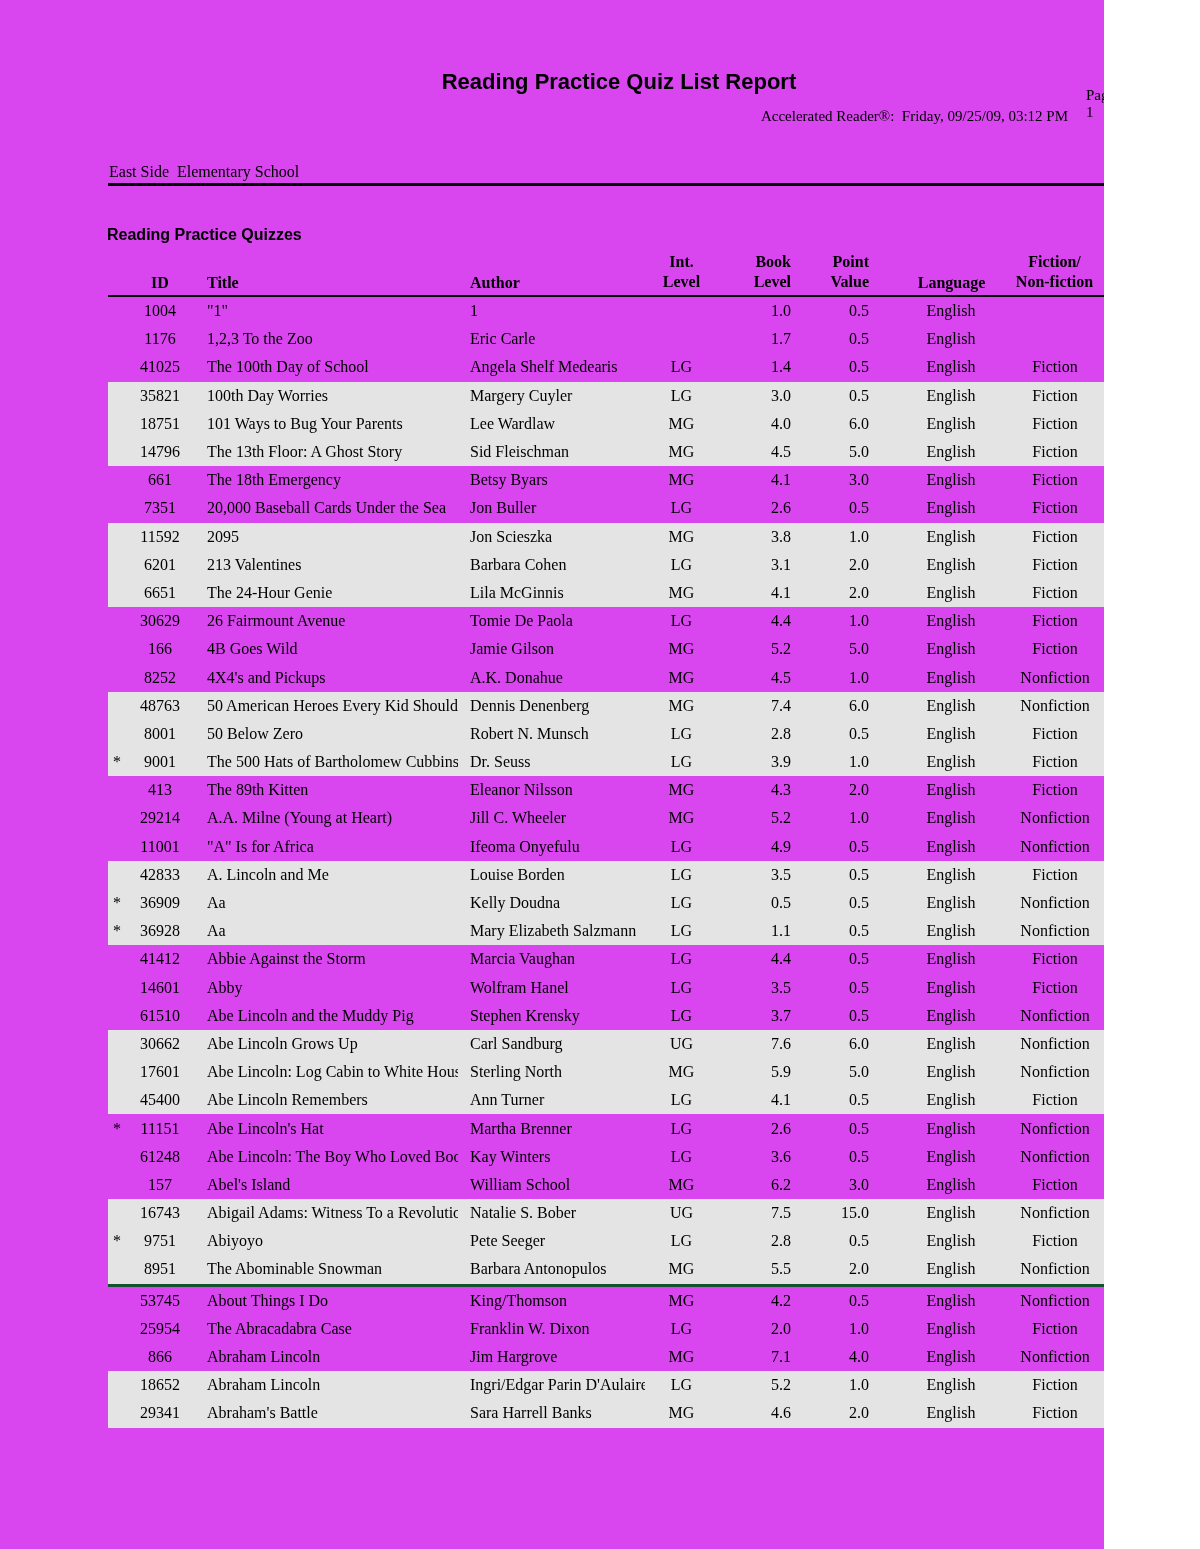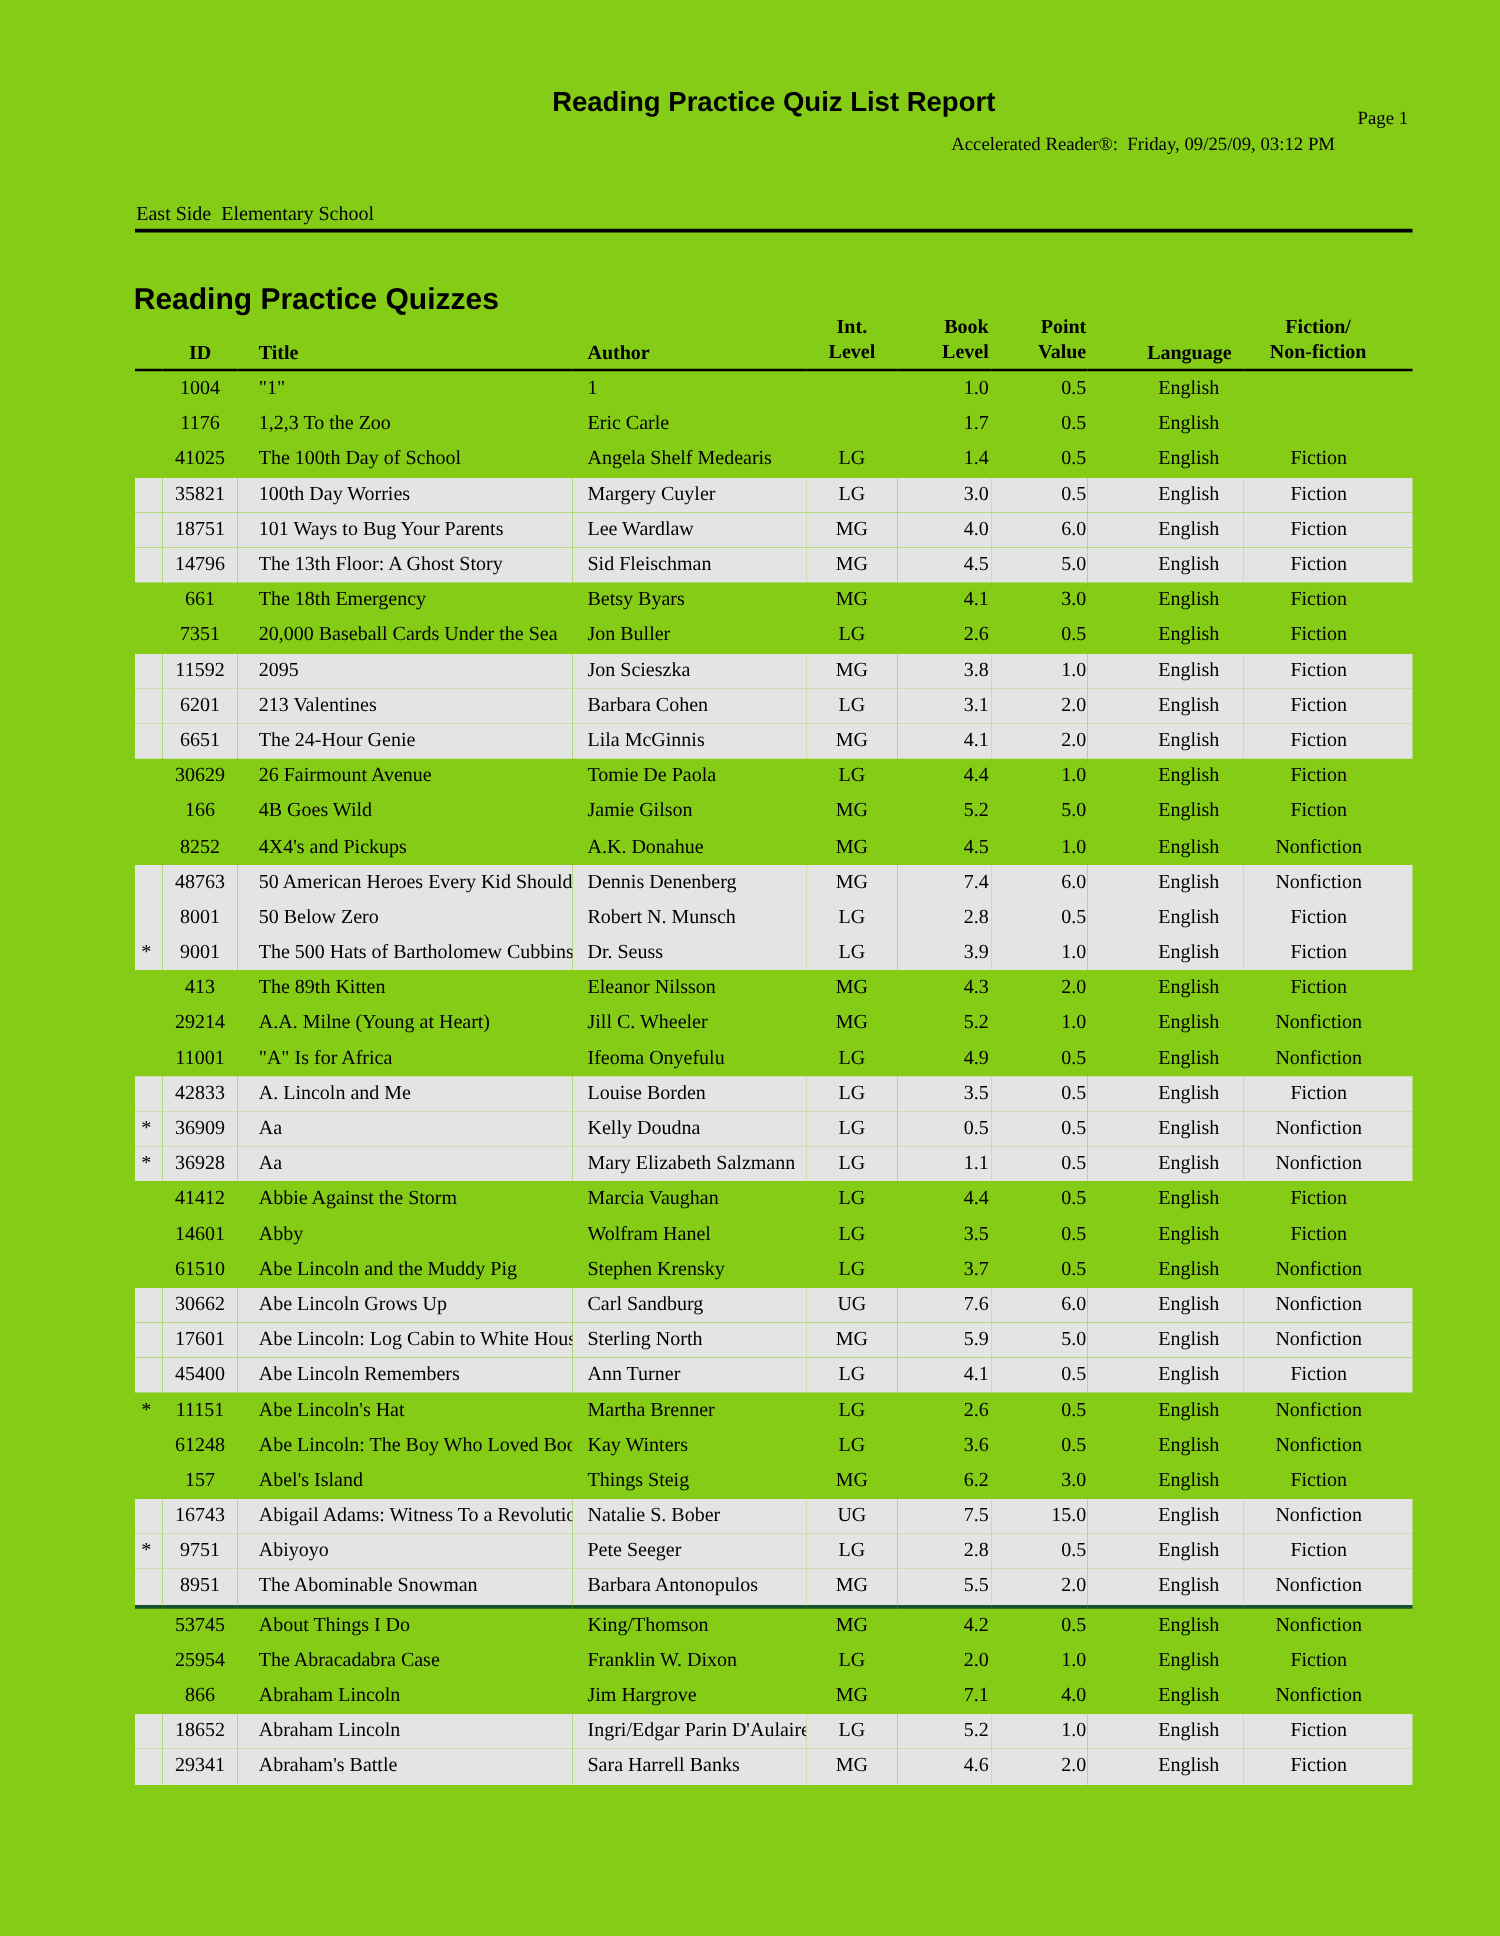--- a/index.html
+++ b/index.html
@@ -1,20 +1,20 @@
 <!DOCTYPE html>
 <html style="--shade: #e4e4e4;"><head>
 <meta charset="utf-8">
 <style>
   html, body { margin: 0; padding: 0; background: #ffffff; }
   .page {
     position: relative;
-    width: 1200px;
+    width: 1104px;
     height: 1549px;
-    background: #84cc16;
+    background: #d946ef;
     font-family: "Liberation Serif", serif;
     color: #000000;
     overflow: hidden;
   }
   .report-title {
     position: absolute;
     top: 69px; left: 108px; width: 1022px;
     text-align: center;
     font-family: "Liberation Sans", sans-serif;
     font-size: 22px;
@@ -41,21 +41,21 @@
   .rule-thick {
     position: absolute;
     top: 183px; left: 108px;
     width: 1022px; height: 3px;
     background: #000000;
   }
   .section-heading {
     position: absolute;
     top: 226px; left: 107px;
     font-family: "Liberation Sans", sans-serif;
-    font-size: 24px;
+    font-size: 16px;
     font-weight: bold;
   }
   table.quiz-table {
     position: absolute;
     top: 250px; left: 108px;
     width: 1022px;
     border-collapse: collapse;
     table-layout: fixed;
     font-size: 16px;
   }
@@ -489,21 +489,21 @@
     <td class="c-int">LG</td>
     <td class="c-book">3.6</td>
     <td class="c-point">0.5</td>
     <td class="c-lang">English</td>
     <td class="c-fiction">Nonfiction</td>
   </tr>
         <tr>
     <td class="c-star"></td>
     <td class="c-id">157</td>
     <td class="c-title">Abel's Island</td>
-    <td class="c-author">Things Steig</td>
+    <td class="c-author">William School</td>
     <td class="c-int">MG</td>
     <td class="c-book">6.2</td>
     <td class="c-point">3.0</td>
     <td class="c-lang">English</td>
     <td class="c-fiction">Fiction</td>
   </tr>
         <tr class="shaded">
     <td class="c-star"></td>
     <td class="c-id">16743</td>
     <td class="c-title">Abigail Adams: Witness To a Revolution</td>

